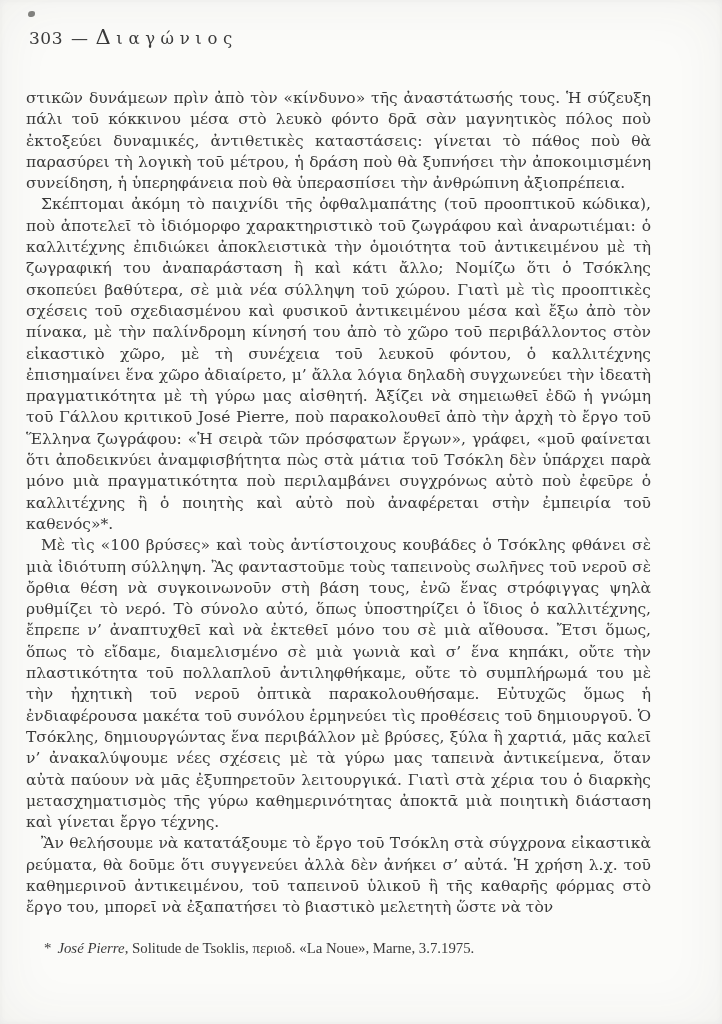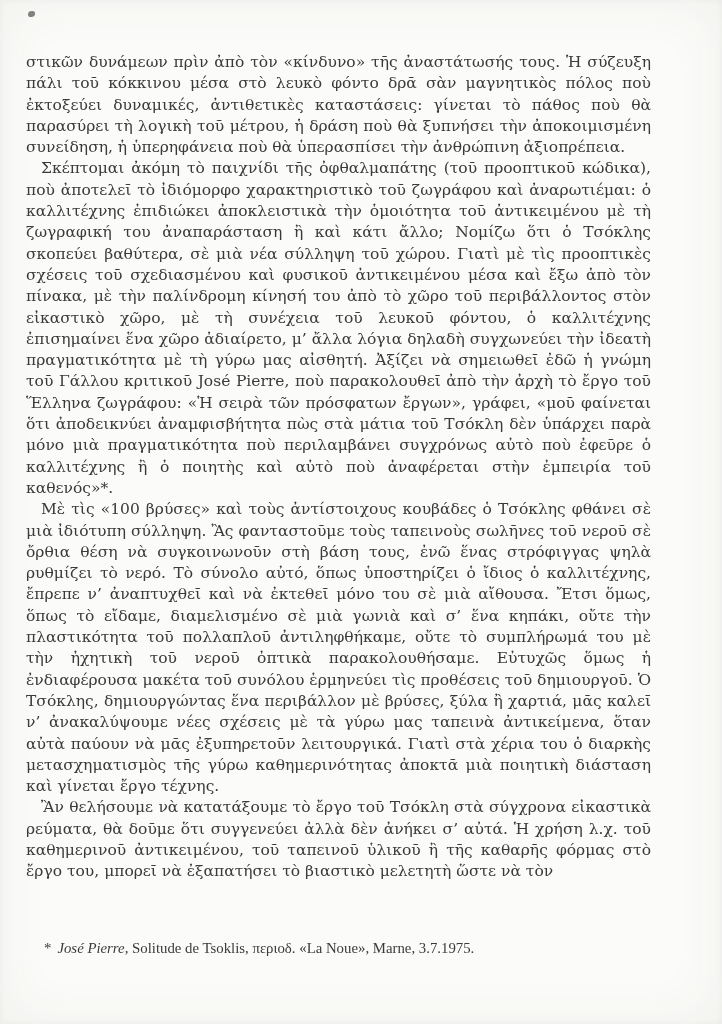--- a/index.html
+++ b/index.html
@@ -48,20 +48,21 @@
     line-height: 21.3px;
     text-align: justify;
   }
   .body-text p {
     margin: 0;
     padding: 0;
     text-indent: 15px;
   }
   .body-text p.continuation {
     text-indent: 0;
+    margin-top: 36px;
   }
   .footnote {
     position: absolute;
     top: 938px;
     left: 44px;
     width: 612px;
     font-size: 14.8px;
     line-height: 20px;
     font-family: Liberation Serif, serif;
   }
@@ -82,20 +83,23 @@
     opacity: 0.75;
   }
 </style>
 </head>
 <body>
 
 <div class="page">
 
   <div class="speck"></div>
 
+  <div class="running-head">
+    <span>303</span><span class="dash">—</span><span class="journal-title">Διαγώνιος</span>
+  </div>
 
   <div class="body-text">
     <p class="continuation">στικῶν δυνάμεων πρὶν ἀπὸ τὸν «κίνδυνο» τῆς ἀναστάτωσής τους. Ἡ σύζευξη πάλι τοῦ κόκκινου μέσα στὸ λευκὸ φόντο δρᾶ σὰν μαγνητικὸς πόλος ποὺ ἐκτοξεύει δυναμικές, ἀντιθετικὲς καταστάσεις: γίνεται τὸ πάθος ποὺ θὰ παρασύρει τὴ λογικὴ τοῦ μέτρου, ἡ δράση ποὺ θὰ ξυπνήσει τὴν ἀποκοιμισμένη συνείδηση, ἡ ὑπερηφάνεια ποὺ θὰ ὑπερασπίσει τὴν ἀνθρώπινη ἀξιοπρέπεια.</p>
     <p>Σκέπτομαι ἀκόμη τὸ παιχνίδι τῆς ὀφθαλμαπάτης (τοῦ προοπτικοῦ κώδικα), ποὺ ἀποτελεῖ τὸ ἰδιόμορφο χαρακτηριστικὸ τοῦ ζωγράφου καὶ ἀναρωτιέμαι: ὁ καλλιτέχνης ἐπιδιώκει ἀποκλειστικὰ τὴν ὁμοιότητα τοῦ ἀντικειμένου μὲ τὴ ζωγραφική του ἀναπαράσταση ἢ καὶ κάτι ἄλλο; Νομίζω ὅτι ὁ Τσόκλης σκοπεύει βαθύτερα, σὲ μιὰ νέα σύλληψη τοῦ χώρου. Γιατὶ μὲ τὶς προοπτικὲς σχέσεις τοῦ σχεδιασμένου καὶ φυσικοῦ ἀντικειμένου μέσα καὶ ἔξω ἀπὸ τὸν πίνακα, μὲ τὴν παλίνδρομη κίνησή του ἀπὸ τὸ χῶρο τοῦ περιβάλλοντος στὸν εἰκαστικὸ χῶρο, μὲ τὴ συνέχεια τοῦ λευκοῦ φόντου, ὁ καλλιτέχνης ἐπισημαίνει ἕνα χῶρο ἀδιαίρετο, μ’ ἄλλα λόγια δηλαδὴ συγχωνεύει τὴν ἰδεατὴ πραγματικότητα μὲ τὴ γύρω μας αἰσθητή. Ἀξίζει νὰ σημειωθεῖ ἐδῶ ἡ γνώμη τοῦ Γάλλου κριτικοῦ José Pierre, ποὺ παρακολουθεῖ ἀπὸ τὴν ἀρχὴ τὸ ἔργο τοῦ Ἕλληνα ζωγράφου: «Ἡ σειρὰ τῶν πρόσφατων ἔργων», γράφει, «μοῦ φαίνεται ὅτι ἀποδεικνύει ἀναμφισβήτητα πὼς στὰ μάτια τοῦ Τσόκλη δὲν ὑπάρχει παρὰ μόνο μιὰ πραγματικότητα ποὺ περιλαμβάνει συγχρόνως αὐτὸ ποὺ ἐφεῦρε ὁ καλλιτέχνης ἢ ὁ ποιητὴς καὶ αὐτὸ ποὺ ἀναφέρεται στὴν ἐμπειρία τοῦ καθενός»*.</p>
     <p>Μὲ τὶς «100 βρύσες» καὶ τοὺς ἀντίστοιχους κουβάδες ὁ Τσόκλης φθάνει σὲ μιὰ ἰδιότυπη σύλληψη. Ἂς φανταστοῦμε τοὺς ταπεινοὺς σωλῆνες τοῦ νεροῦ σὲ ὄρθια θέση νὰ συγκοινωνοῦν στὴ βάση τους, ἐνῶ ἕνας στρόφιγγας ψηλὰ ρυθμίζει τὸ νερό. Τὸ σύνολο αὐτό, ὅπως ὑποστηρίζει ὁ ἴδιος ὁ καλλιτέχνης, ἔπρεπε ν’ ἀναπτυχθεῖ καὶ νὰ ἐκτεθεῖ μόνο του σὲ μιὰ αἴθουσα. Ἔτσι ὅμως, ὅπως τὸ εἴδαμε, διαμελισμένο σὲ μιὰ γωνιὰ καὶ σ’ ἕνα κηπάκι, οὔτε τὴν πλαστικότητα τοῦ πολλαπλοῦ ἀντιληφθήκαμε, οὔτε τὸ συμπλήρωμά του μὲ τὴν ἠχητικὴ τοῦ νεροῦ ὀπτικὰ παρακολουθήσαμε. Εὐτυχῶς ὅμως ἡ ἐνδιαφέρουσα μακέτα τοῦ συνόλου ἑρμηνεύει τὶς προθέσεις τοῦ δημιουργοῦ. Ὁ Τσόκλης, δημιουργώντας ἕνα περιβάλλον μὲ βρύσες, ξύλα ἢ χαρτιά, μᾶς καλεῖ ν’ ἀνακαλύψουμε νέες σχέσεις μὲ τὰ γύρω μας ταπεινὰ ἀντικείμενα, ὅταν αὐτὰ παύουν νὰ μᾶς ἐξυπηρετοῦν λειτουργικά. Γιατὶ στὰ χέρια του ὁ διαρκὴς μετασχηματισμὸς τῆς γύρω καθημερινότητας ἀποκτᾶ μιὰ ποιητικὴ διάσταση καὶ γίνεται ἔργο τέχνης.</p>
     <p>Ἂν θελήσουμε νὰ κατατάξουμε τὸ ἔργο τοῦ Τσόκλη στὰ σύγχρονα εἰκαστικὰ ρεύματα, θὰ δοῦμε ὅτι συγγενεύει ἀλλὰ δὲν ἀνήκει σ’ αὐτά. Ἡ χρήση λ.χ. τοῦ καθημερινοῦ ἀντικειμένου, τοῦ ταπεινοῦ ὑλικοῦ ἢ τῆς καθαρῆς φόρμας στὸ ἔργο του, μπορεῖ νὰ ἐξαπατήσει τὸ βιαστικὸ μελετητὴ ὥστε νὰ τὸν</p>
   </div>
 
   <div class="footnote">
     <span class="fn-marker">*</span><span class="fn-author">José Pierre</span><span class="fn-text">, Solitude de Tsoklis, περιοδ. «La Noue», Marne, 3.7.1975.</span>

